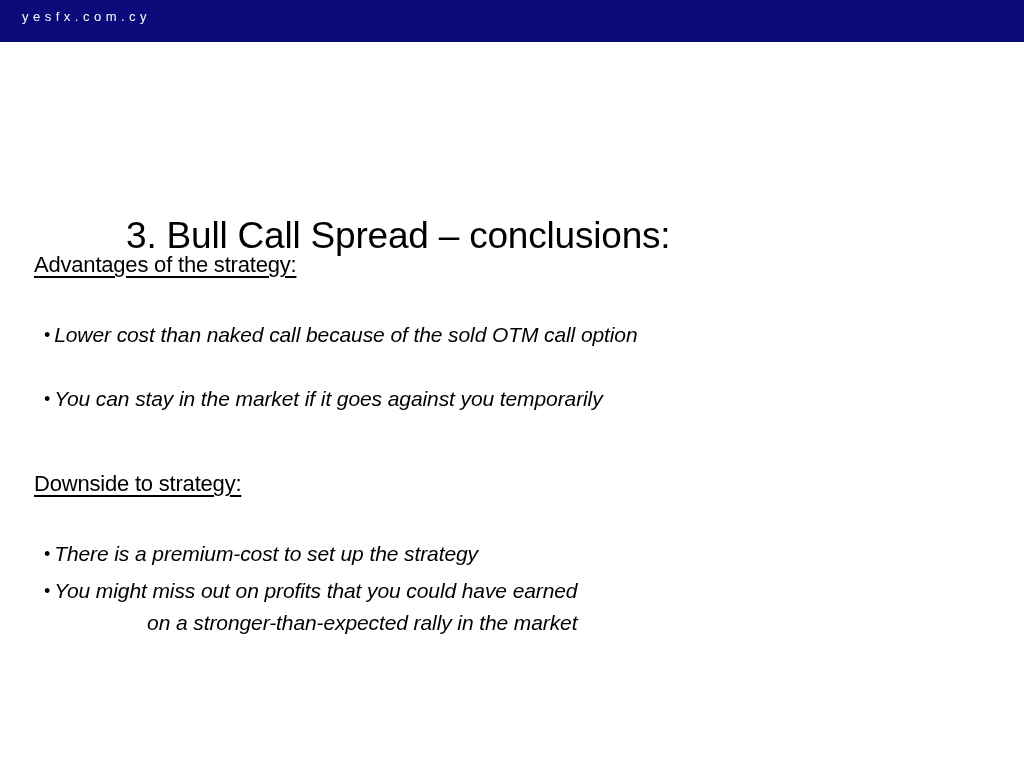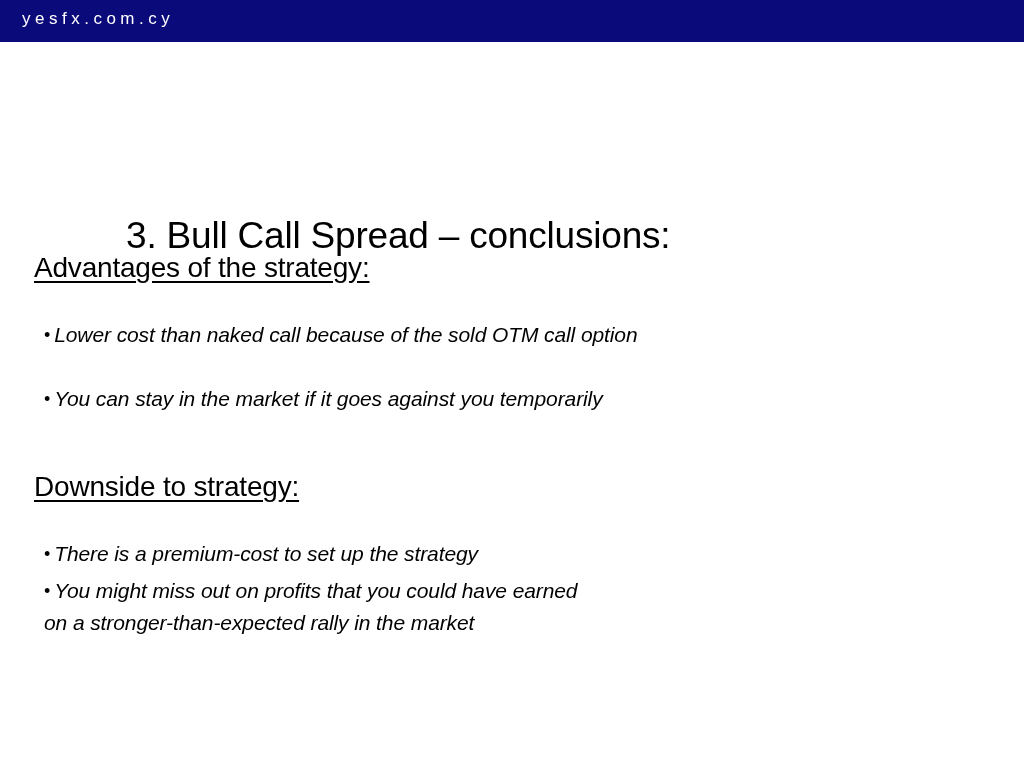--- a/index.html
+++ b/index.html
@@ -23,21 +23,21 @@
     width: 1024px;
     height: 42px;
     background: #0a0a7a;
   }
   .banner-text {
     position: absolute;
     left: 22px;
     top: 9px;
     color: #ffffff;
     font-family: "Liberation Sans", sans-serif;
-    font-size: 17px;
+    font-size: 13px;
     letter-spacing: 4.5px;
     white-space: nowrap;
   }
 
   
   .slide-body {
     position: absolute;
     left: 0;
     top: 42px;
     width: 1024px;
@@ -54,21 +54,21 @@
     color: #000000;
     white-space: nowrap;
     letter-spacing: -0.2px;
     margin-top: 48px;
   }
 
   .section-heading {
     position: absolute;
     left: 34px;
     font-family: "Liberation Sans", sans-serif;
-    font-size: 28px;
+    font-size: 22px;
     font-weight: 400;
     color: #000000;
     text-decoration: underline;
     text-underline-offset: 4px;
     white-space: nowrap;
     letter-spacing: -0.2px;
   }
   .section-heading.adv { top: 210px; }
   .section-heading.down { top: 429px; }
 
@@ -85,20 +85,21 @@
     line-height: 31px;
   }
   .bullet .dot {
     font-style: normal;
     font-size: 18px;
     vertical-align: 1px;
     margin-right: 4px;
   }
   .bullet .cont {
     display: block;
+    text-align: right;
   }
 
   .b1 { top: 277px; }
   .b2 { top: 341px; text-align: right; }
   .b3 { top: 472px; margin-top: 24px; }
   .b4 { top: 533px; }
 </style>
 </head>
 <body>
 

